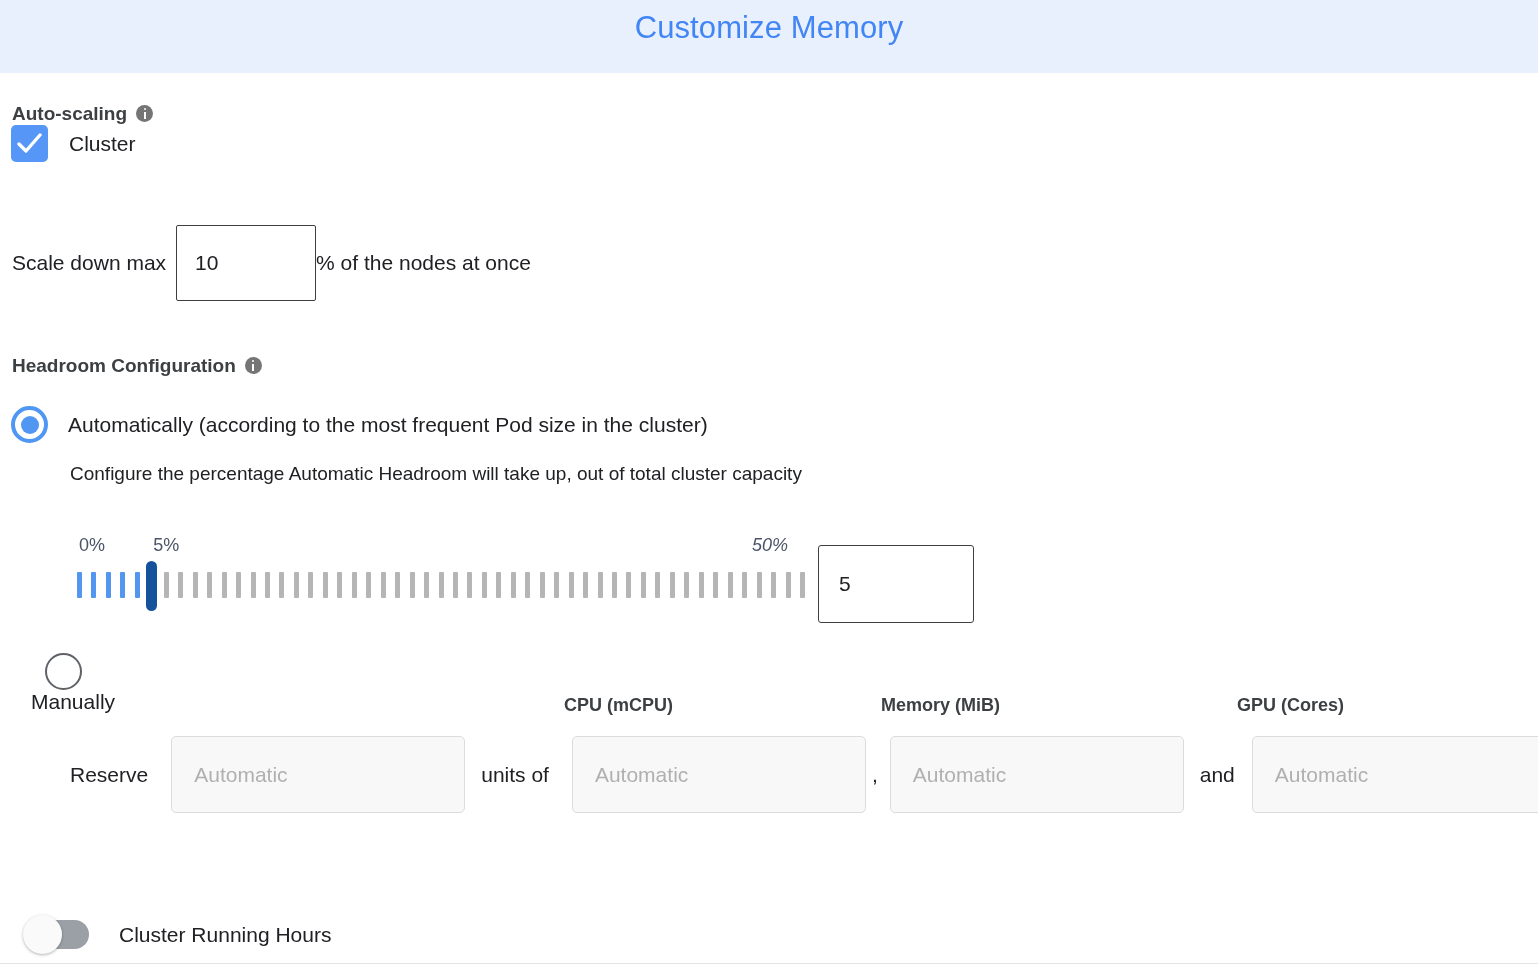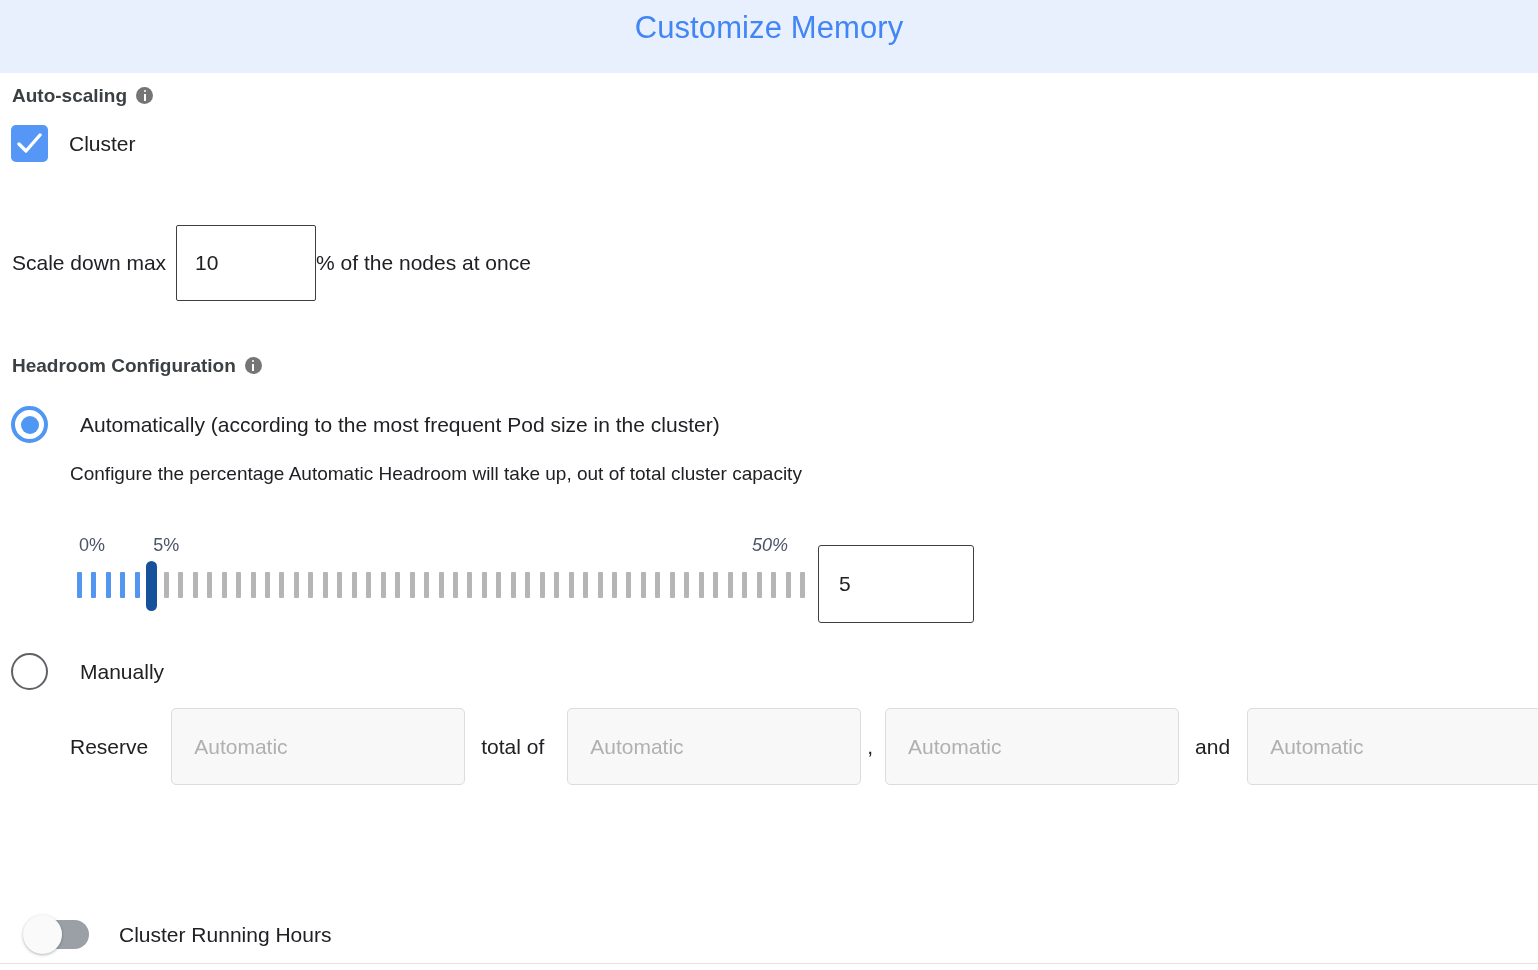--- a/index.html
+++ b/index.html
@@ -59,21 +59,21 @@
   }
 
   
   .section-label {
     position: absolute;
     font-size: 19px;
     font-weight: bold;
     color: #3c4043;
     white-space: nowrap;
   }
-  #autoscaling-label { left: 12px; top: 85px; }
+  #autoscaling-label { left: 12px; top: 103px; }
   #headroom-label    { left: 12px; top: 355px; }
   .section-label .info-icon { margin-left: 9px; margin-bottom: 2px; }
 
   
   .checkbox-row {
     position: absolute;
     left: 11px; top: 125px;
     display: flex; align-items: center;
   }
   .checkbox-box {
@@ -110,39 +110,39 @@
     font-size: 21px;
     font-family: "Liberation Sans", sans-serif;
     color: #202124;
     padding: 0 0 0 18px;
     outline: none;
   }
 
   
   .radio-row { position: absolute; display: flex; align-items: center; }
   #radio-auto { left: 11px; top: 406px; }
-  #radio-manual { left: 11px; top: 653px; }
+  #radio-manual { left: 11px; top: 653px; flex-direction: column; }
   .radio-outer {
     width: 37px; height: 37px;
     border-radius: 50%;
     flex: none;
     position: relative;
   }
   .radio-outer.checked { border: 4px solid #4f97f3; background: #ffffff; }
   .radio-outer.checked::after {
     content: "";
     position: absolute;
     left: 5.5px; top: 5.5px;
     width: 18px; height: 18px;
     border-radius: 50%;
     background: #4f97f3;
   }
   .radio-outer.unchecked { border: 2.5px solid #5f6368; background: #ffffff; }
   .radio-label {
-    margin-left: 32px;
+    margin-left: 20px;
     font-size: 21px;
     color: #202124;
     white-space: nowrap;
   }
 
   .radio-sublabel {
     position: absolute;
     left: 70px; top: 463px;
     font-size: 19px;
     color: #202124;
@@ -380,24 +380,29 @@
 </div>
 
 <input class="slider-value-input" type="text" value="5" style="">
 
 <div class="radio-row" id="radio-manual">
   <div class="radio-outer unchecked"></div>
   <span class="radio-label">Manually</span>
 </div>
 
 <div class="manual-grid">
+  <div class="col-headers">
+    <span class="col-header" id="col-cpu">CPU (mCPU)</span>
+    <span class="col-header" id="col-mem">Memory (MiB)</span>
+    <span class="col-header" id="col-gpu">GPU (Cores)</span>
+  </div>
   <div class="fields-row">
     <span class="inline-text">Reserve</span>
     <input class="disabled-input" id="reserve-units-input" type="text" disabled="" placeholder="Automatic" style="">
-    <span class="inline-text" id="units-of-text">total of</span>
+    <span class="inline-text" id="units-of-text">units of</span>
     <input class="disabled-input" id="cpu-input" type="text" disabled="" placeholder="Automatic" style="">
     <span class="inline-text" id="comma-text">,</span>
     <input class="disabled-input" id="memory-input" type="text" disabled="" placeholder="Automatic" style="">
     <span class="inline-text" id="and-text">and</span>
     <input class="disabled-input" id="gpu-input" type="text" disabled="" placeholder="Automatic" style="">
   </div>
 </div>
 
 <div class="toggle-row">
   <div class="toggle-track">

